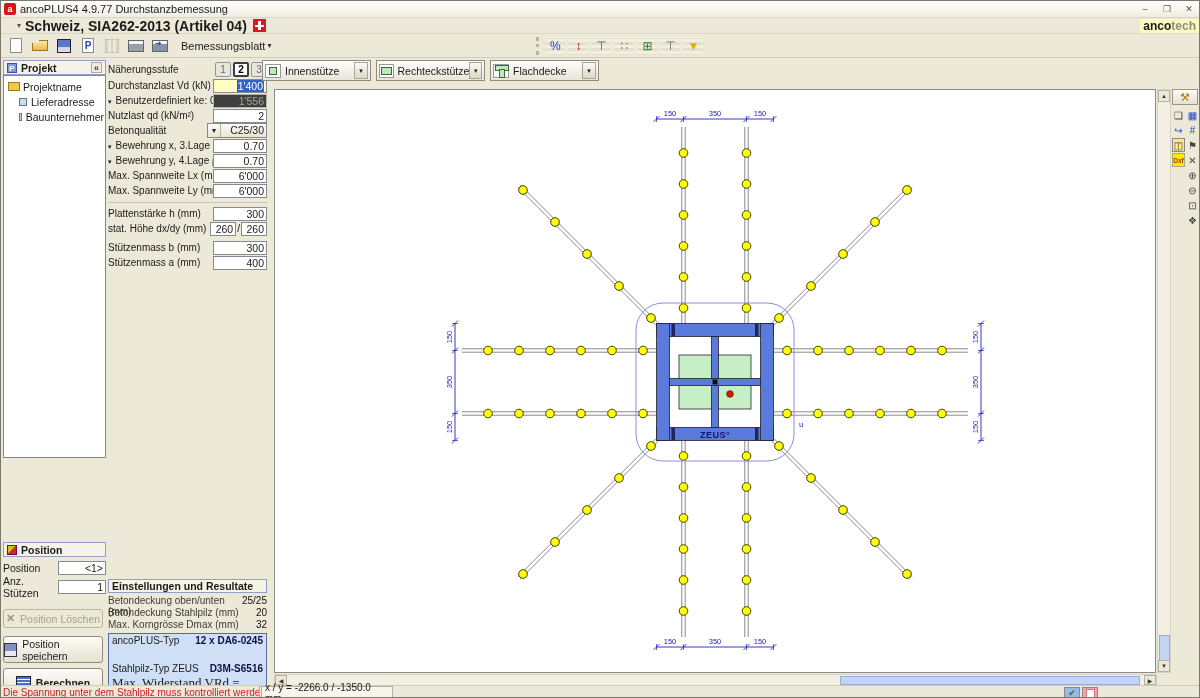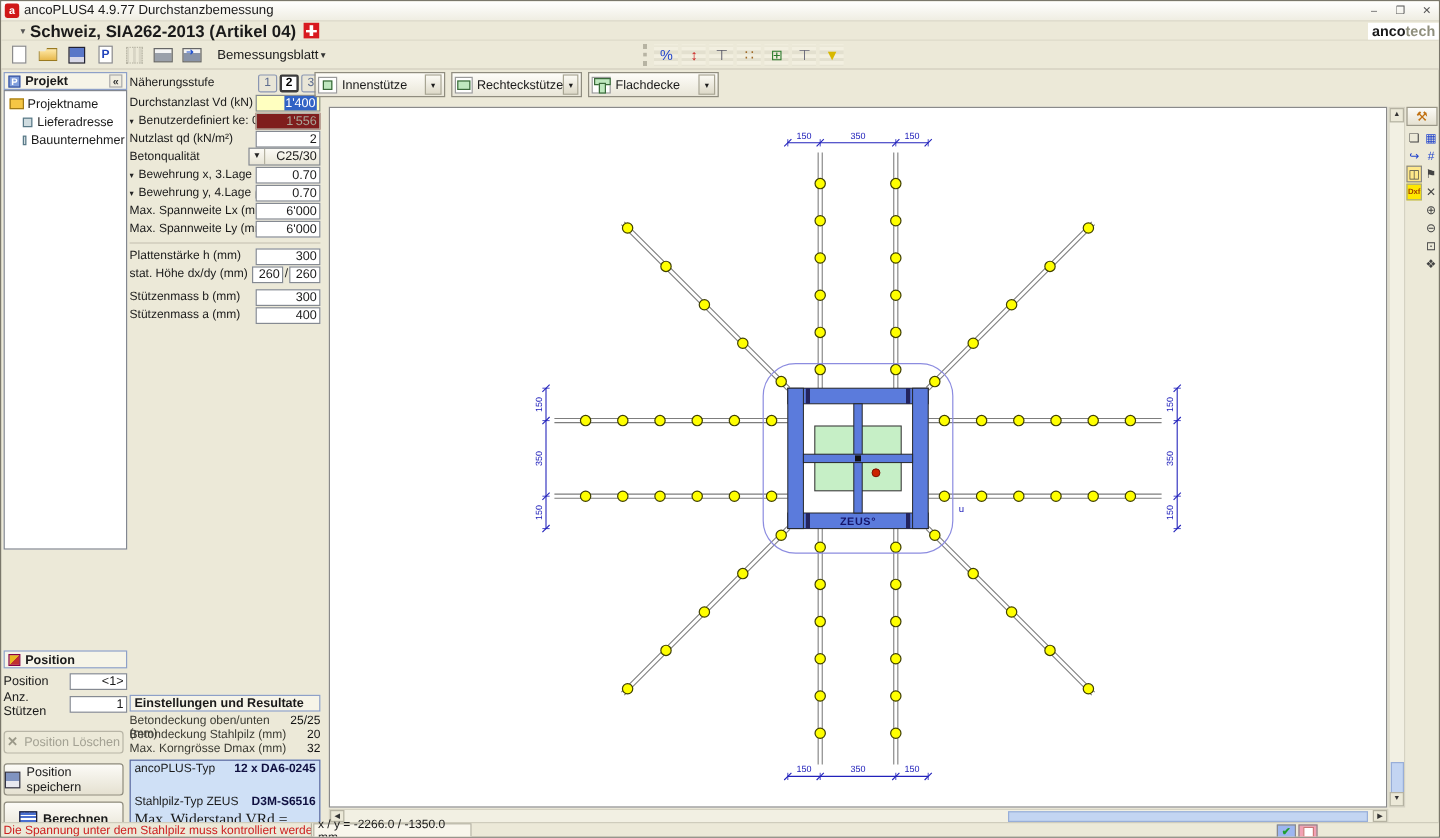--- a/index.html
+++ b/index.html
@@ -19,21 +19,21 @@
   
   #menubar{position:absolute;left:0;top:17px;width:1200px;height:16px;display:flex;
     align-items:center;background:#ece9d8;border-bottom:1px solid #dbd8c8;padding-left:4px;}
   .menu-item{padding:0 8px;height:100%;display:flex;align-items:center;}
   .menu-item::first-letter{text-decoration:underline;}
   #menu-caret{color:#555;font-size:8px;margin:0 4px 0 12px;}
   #norm-label{font-weight:bold;font-size:14px;}
   #swiss-flag{width:13px;height:13px;background:#d8191f;position:relative;margin-left:6px;}
   #swiss-flag::before{content:"";position:absolute;left:5.5px;top:2px;width:2.5px;height:9px;background:#fff;}
   #swiss-flag::after{content:"";position:absolute;left:2px;top:5.5px;width:9px;height:2.5px;background:#fff;}
-  #brand{margin-left:auto;margin-right:2px;background:#ffffff;padding:0 3px;font-weight:bold;font-size:12px;}
+  #brand{margin-left:auto;margin-right:2px;background:#fef9c3;padding:0 3px;font-weight:bold;font-size:12px;}
   #brand .light{color:#8f8f7d;}
   
   #toolbar{position:absolute;left:0;top:33px;width:1200px;height:24px;display:flex;
     align-items:center;background:#ece9d8;border-bottom:1px solid #cfccbc;padding-left:4px;}
   .tbtn{width:22px;height:20px;display:flex;align-items:center;justify-content:center;margin-right:2px;}
   .drag{width:3px;height:18px;border-left:3px dotted #b7b4a3;margin:0 6px;}
   .ic{width:16px;height:14px;position:relative;}
   .ic-new{background:#fff;border:1px solid #8a8a8a;width:12px;height:15px;}
   .ic-open{background:linear-gradient(#ffe9a8,#e8b94c);border:1px solid #9a7a20;width:16px;height:11px;
      clip-path:polygon(0 25%,35% 25%,45% 0,100% 0,100% 100%,0 100%);}
@@ -68,21 +68,21 @@
   .titem .ticon-node{width:8px;height:8px;background:#cfdce0;border:1px solid #5a7a88;margin:0 4px 0 14px;}
   #form-panel{position:absolute;left:107px;top:59px;width:159px;}
   .frow{display:flex;align-items:center;height:15px;}
   .frow.tall{height:18px;}
   .flabel{flex:1;font-size:10px;white-space:nowrap;overflow:hidden;}
   .caret{font-size:7px;margin-right:2px;color:#222;}
   .inp{width:54px;height:14px;border:1px solid #858a92;background:#fff;font-size:10.5px;
     text-align:right;padding:0 2px;line-height:12px;}
   .inp.yellow{background:#ffffc0;}
   .inp.yellow .sel{background:#3163c5;color:#fff;padding:0 1px;}
-  .inp.disabled{background:#7f1d1d;color:#a8a698;border-color:#b5b3a6;}
+  .inp.disabled{background:#404040;color:#a8a698;border-color:#b5b3a6;}
   .combo-field{width:60px;height:15px;border:1px solid #858a92;display:flex;
     background:linear-gradient(#fcfbf6,#e8e5d6);}
   .combo-field .abox{width:13px;border-right:1px solid #b5b2a2;font-size:7px;display:flex;
     align-items:center;justify-content:center;color:#222;}
   .combo-field .cval{flex:1;text-align:right;padding:0 2px;font-size:10.5px;line-height:13px;}
   .dual{display:flex;align-items:center;}
   .dual .inp{width:26px;}
   .dual .slash{margin:0 1px;font-size:10px;}
   .fsep{border-top:1px solid #c8c5b5;margin:4px 0 3px 0;}
   .stufe{width:16px;height:15px;border:1px solid #8argba;border:1px solid #8a96b2;background:#e9e6d7;

